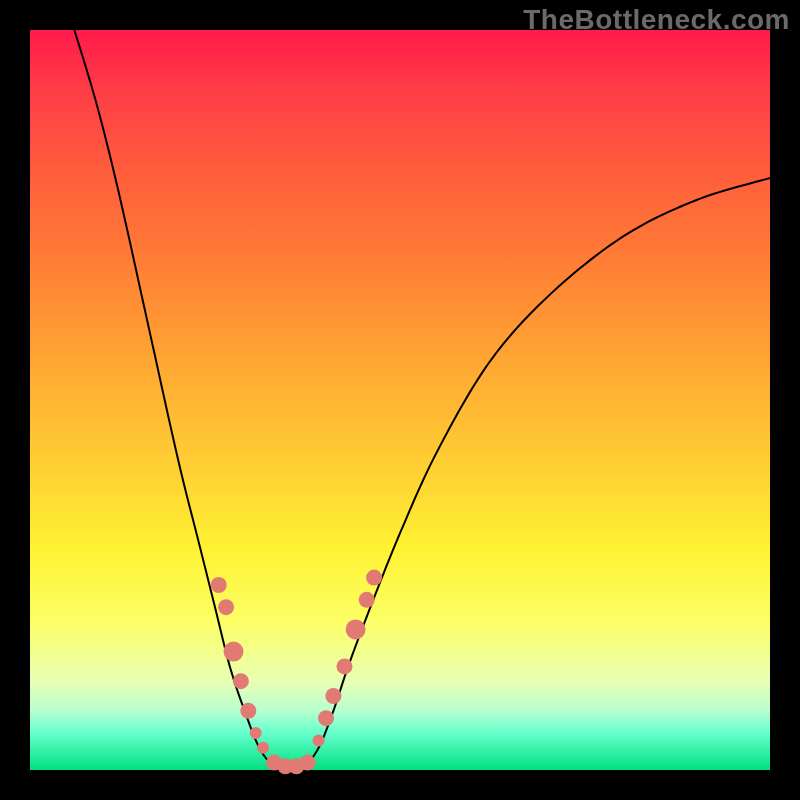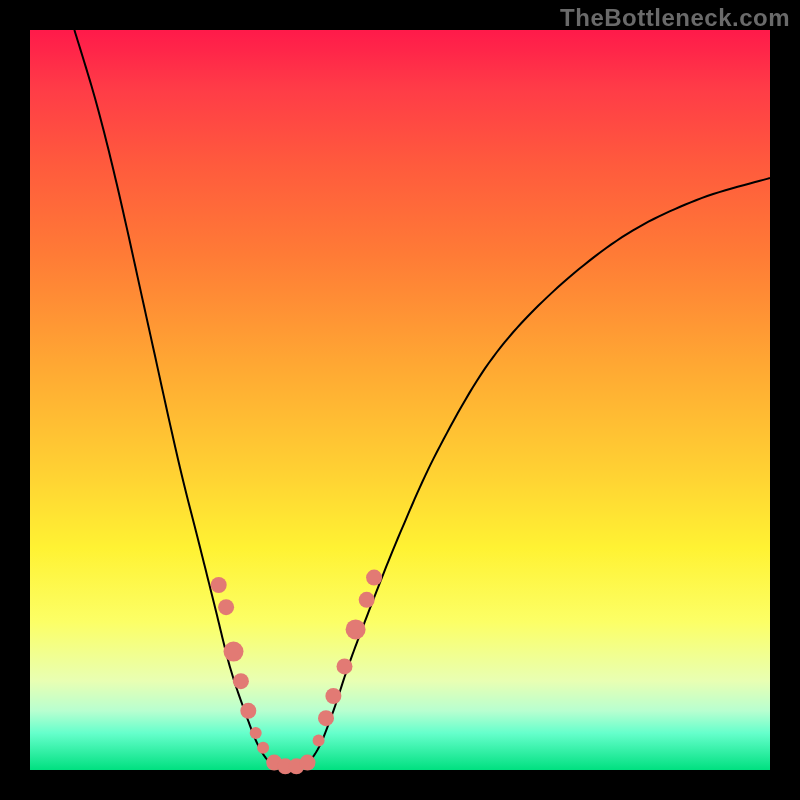--- a/index.html
+++ b/index.html
@@ -28,21 +28,21 @@
       #fcff66 80%,
       #e8ffb3 88%,
       #b8ffd0 92%,
       #66ffcc 95%,
       #00e080 100%);
   }
   .watermark {
     position: absolute;
     top: 4px;
     right: 10px;
-    font-size: 24px;
+    font-size: 28px;
     font-weight: 600;
     color: #6a6a6a;
     letter-spacing: 0.5px;
     user-select: none;
   }
   svg.plot {
     position: absolute;
     left: 30px;
     top: 30px;
     width: 740px;

